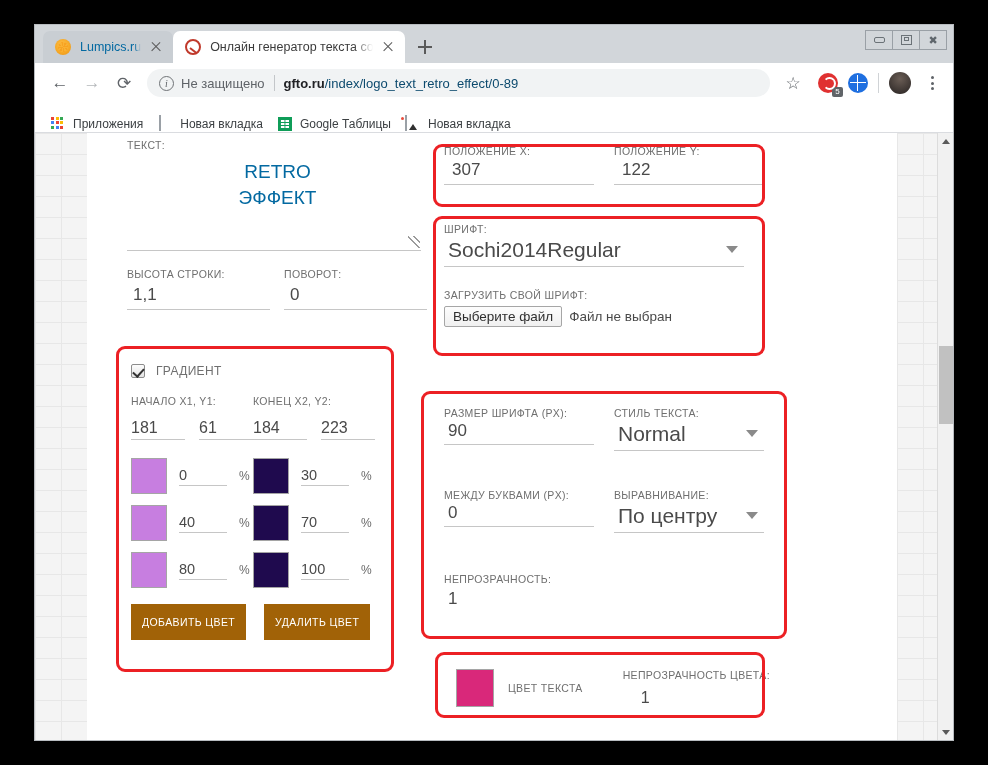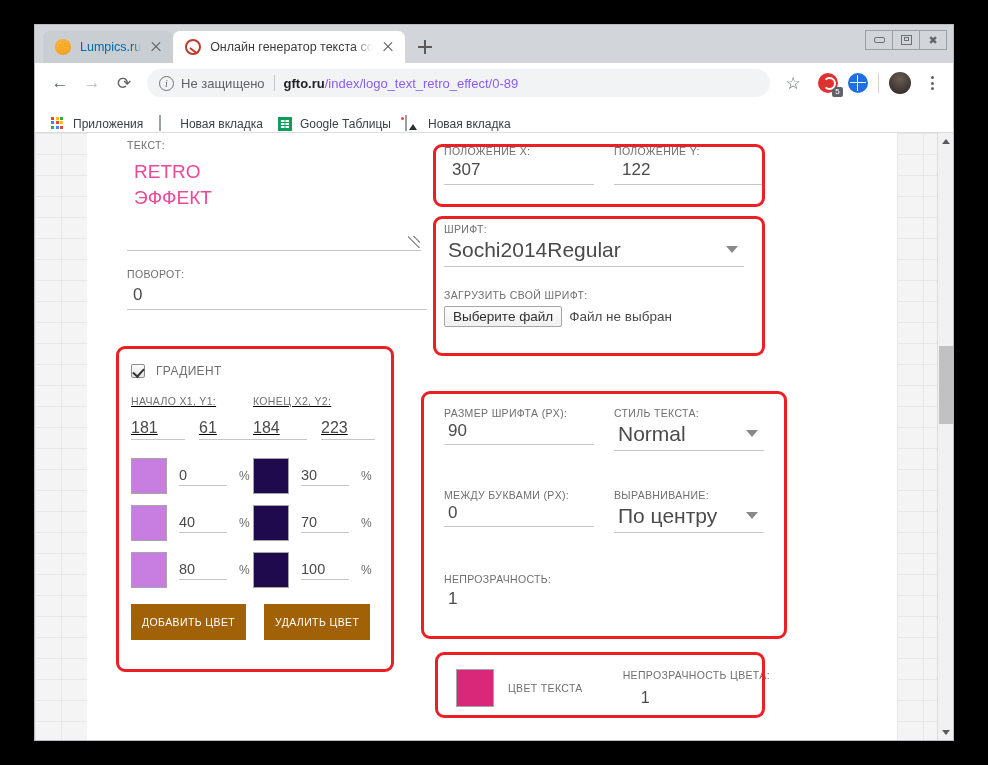--- a/index.html
+++ b/index.html
@@ -155,21 +155,21 @@
     border-radius: 50%;
     display: flex; align-items: center; justify-content: center;
     font-size: 10px; font-style: italic;
     color: #5f6368;
     flex: 0 0 15px;
     font-family: "Liberation Serif", serif;
   }
   .insecure-label { color: #5f6368; margin-left: 7px; white-space: nowrap; }
   .omni-sep { width: 1px; height: 16px; background: #c3c6c9; margin: 0 9px; flex:0 0 1px; }
   .url-host { color: #202124; font-weight: bold; }
-  .url-path { color: #8b5cf6; }
+  .url-path { color: #0c4a6e; }
   .ext-icon {
     width: 20px; height: 20px; margin-left: 8px;
     position: relative; cursor: pointer;
   }
   .ext-adblock {
     border-radius: 50%;
     background: #e03131;
   }
   .ext-adblock::after {
     content:""; position:absolute; left:5px; top:4px;
@@ -344,21 +344,21 @@
   }
   .underline { border-bottom: 1px solid #c6c6c6; }
 
   
   .textarea-box { position: absolute; left: 40px; top: 6px; width: 294px; }
   .textarea-body {
     height: 100px;
     padding-top: 8px;
     position: relative;
   }
-  .textarea-body .line { font-size: 19px; color: #ec4899; padding-left: 7px; line-height: 26px; }
+  .textarea-body .line { font-size: 19px; color: #0369a1; padding-left: 7px; line-height: 26px; text-align: center; }
   .resize-grip {
     position: absolute; right: 1px; bottom: 2px;
     width: 12px; height: 12px;
     background-image:
       linear-gradient(45deg, transparent 42%, #9b9b9b 42%, #9b9b9b 53%, transparent 53%),
       linear-gradient(45deg, transparent 68%, #9b9b9b 68%, #9b9b9b 79%, transparent 79%);
     cursor: nwse-resize;
   }
 
   .row2 { position: absolute; left: 40px; top: 135px; width: 300px; display: flex; gap: 14px; }
@@ -383,21 +383,21 @@
     cursor: pointer;
   }
   .chk::after {
     content:"";
     position:absolute; left:3px; top:1px;
     width:5px; height:9px;
     border: solid #333;
     border-width: 0 2px 2px 0;
     transform: rotate(42deg);
   }
-  .grad-coords { display:flex; margin-top: 17px; text-decoration: underline; }
+  .grad-coords { display:flex; margin-top: 17px; }
   .grad-coords .half { width: 50%; }
   .grad-coords .nums { display:flex; gap: 14px; margin-top: 12px; }
   .grad-coords .nums .n { width: 58px; }
   .grad-coords .nums .n .form-value { font-size: 16px; padding-bottom: 2px; }
 
   .swatch-rows { margin-top: 18px; }
   .swatch-row { display:flex; margin-bottom: 11px; }
   .sw-cell { width: 50%; display:flex; align-items:center; gap: 12px; }
   .sw {
     width: 36px; height: 36px;
@@ -580,20 +580,24 @@
         <div class="form-label">ТЕКСТ:</div>
         <div class="textarea-body underline">
           <div class="line">RETRO</div>
           <div class="line">ЭФФЕКТ</div>
           <span class="resize-grip"></span>
         </div>
       </div>
 
       <div class="row2">
         <div class="fieldcell">
+          <div class="form-label">ВЫСОТА СТРОКИ:</div>
+          <div class="form-value underline">1,1</div>
+        </div>
+        <div class="fieldcell">
           <div class="form-label">ПОВОРОТ:</div>
           <div class="form-value underline">0</div>
         </div>
       </div>
 
       <div class="grad-group">
         <div class="chk-row">
           <span class="chk"></span>
           <span class="form-label" style="font-size:12px">ГРАДИЕНТ</span>
         </div>

